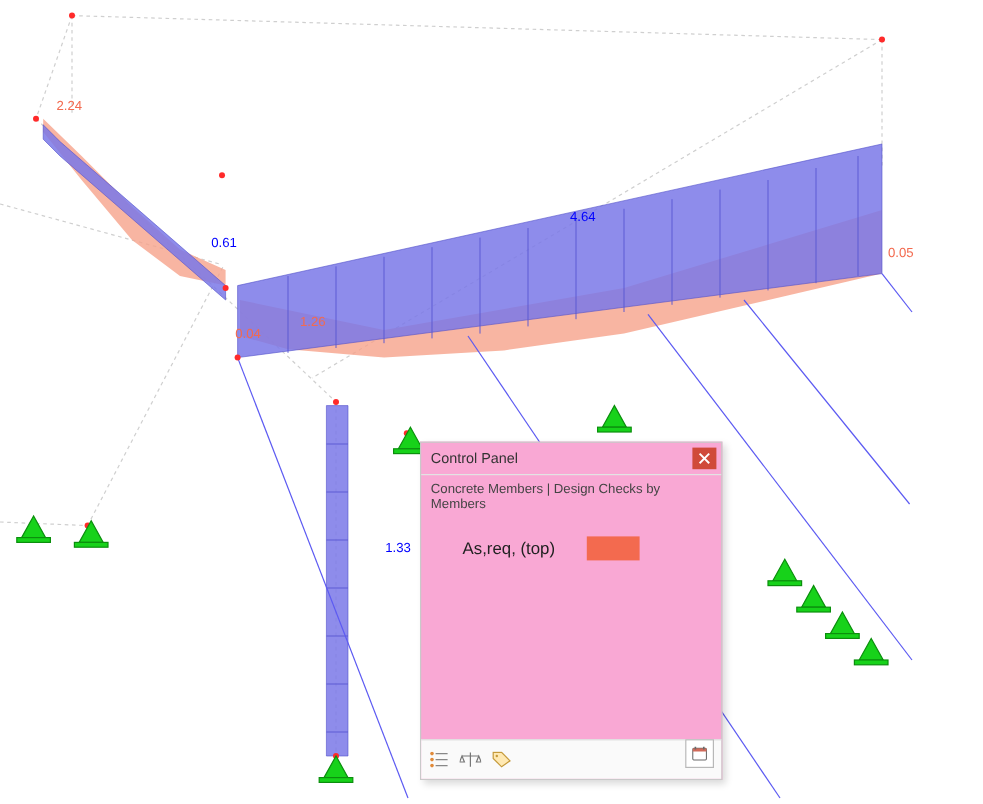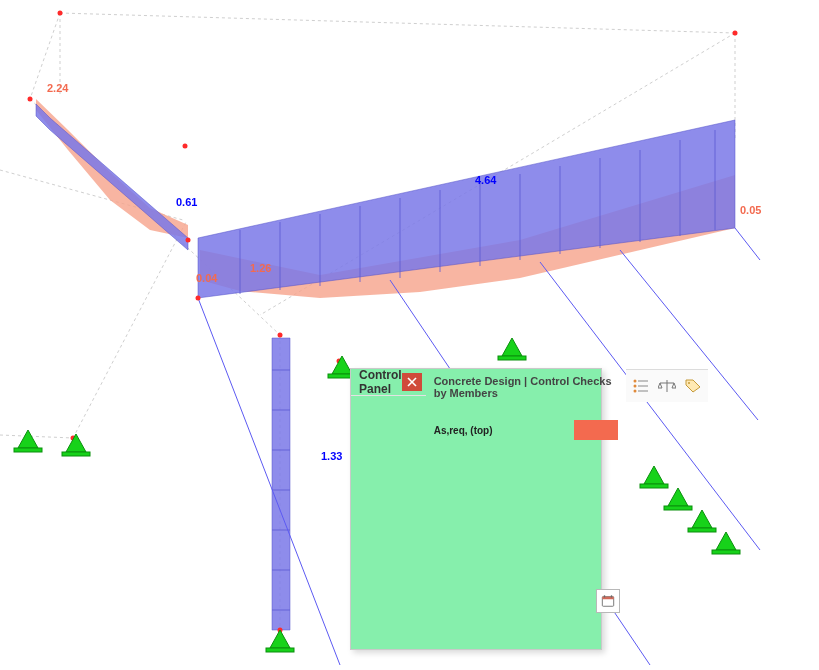--- a/index.html
+++ b/index.html
@@ -9,37 +9,35 @@
     height: 670px;
     background: #ffffff;
     font-family: "Segoe UI", Tahoma, sans-serif;
     font-size: 12px;
     overflow: hidden;
     position: relative;
   }
   .viewport {
     position: absolute;
     inset: 0;
-    font-weight: bold;
   }
   .viewport svg {
     display: block;
   }
   .panel {
     position: absolute;
     left: 350px;
     top: 368px;
     width: 250px;
     height: 280px;
-    background: #86efac;
+    background: #f9a8d4;
     border: 1px solid #c9c9c9;
     box-shadow: 3px 3px 6px rgba(0,0,0,0.15);
     display: flex;
-    flex-direction: row;
-    font-weight: bold;
+    flex-direction: column;
   }
   .panel-titlebar {
     height: 26px;
     display: flex;
     align-items: center;
     padding: 0 4px 0 8px;
     border-bottom: 1px solid #e3e3e3;
   }
   .panel-title {
     flex: 1;
@@ -66,24 +64,23 @@
     margin-bottom: 18px;
   }
   .legend-row {
     display: flex;
     align-items: center;
     height: 26px;
     margin-bottom: 4px;
   }
   .legend-label {
     width: 130px;
-    text-align: left;
-    padding-right: 10px;
+    text-align: center;
     color: #222;
-    font-size: 10px;
+    font-size: 14px;
   }
   .legend-swatch {
     width: 44px;
     height: 20px;
   }
   .panel-footer {
     height: 32px;
     border-top: 1px solid #dcdcdc;
     display: flex;
     align-items: center;
@@ -255,21 +252,21 @@
   <div class="panel-titlebar">
     <span class="panel-title">Control Panel</span>
     <div class="panel-close">
       <svg width="10" height="10" viewBox="0 0 10 10">
         <line x1="1" y1="1" x2="9" y2="9" stroke="#fff" stroke-width="1.6"></line>
         <line x1="9" y1="1" x2="1" y2="9" stroke="#fff" stroke-width="1.6"></line>
       </svg>
     </div>
   </div>
   <div class="panel-body">
-    <div class="panel-subtitle">Concrete Design | Control Checks by Members</div>
+    <div class="panel-subtitle">Concrete Members | Design Checks by Members</div>
 
     <div class="legend-row">
       <span class="legend-label">As,req, (top)</span>
       <span class="legend-swatch" style="background:#f36a4f"></span>
     </div>
 
     <div class="settings-icon-box">
       <svg width="14" height="14" viewBox="0 0 16 16">
         <rect x="1.5" y="3" width="13" height="11" rx="1" fill="#fff" stroke="#6a6a6a"></rect>
         <rect x="1.5" y="3" width="13" height="3" fill="#d06a5a"></rect>

